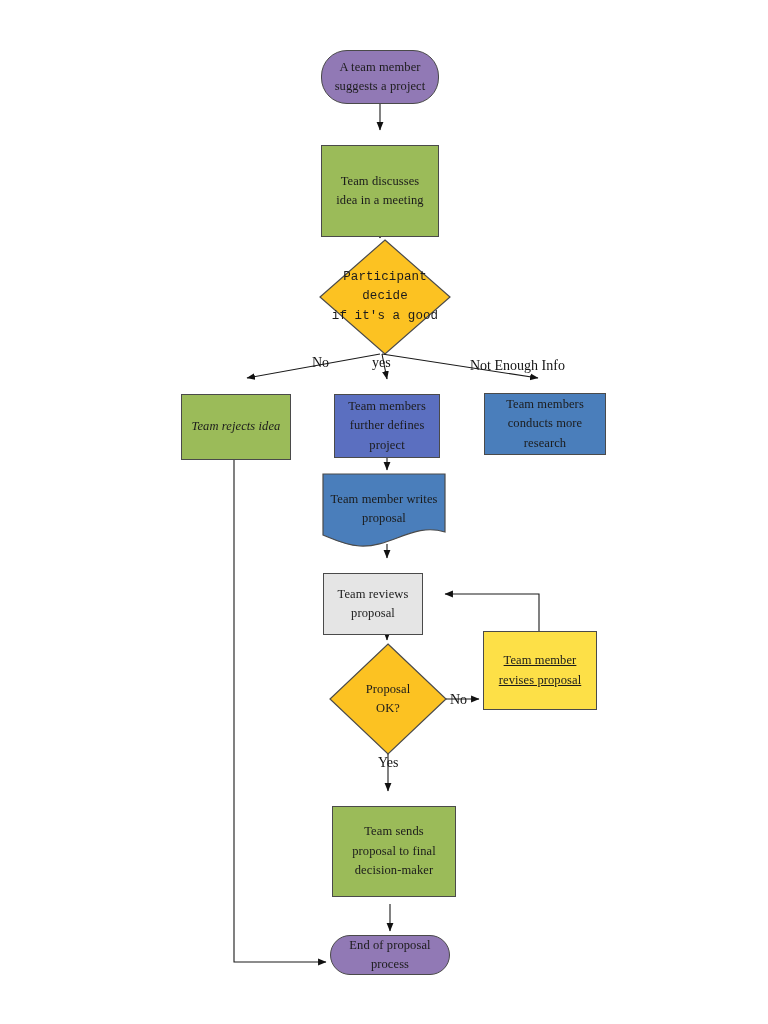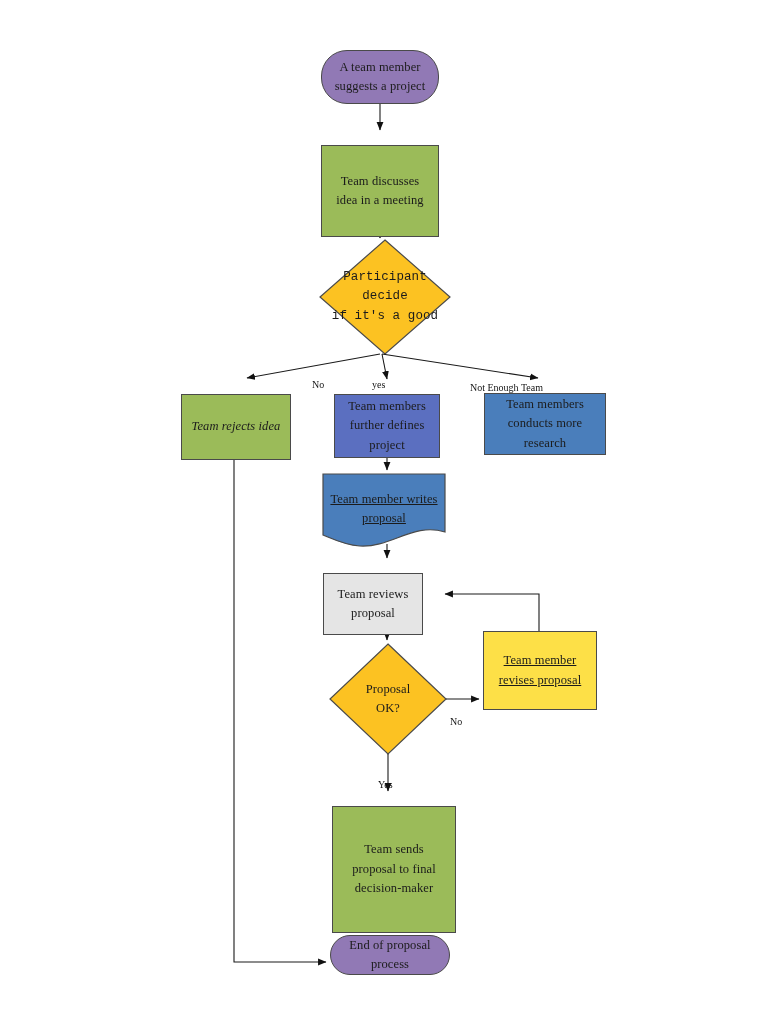--- a/index.html
+++ b/index.html
@@ -67,29 +67,27 @@
     z-index: 2;
   }
   
   .shape-document {
     background: transparent !important;
     border: none !important;
   }
   .shape-document .label {
     position: relative;
     z-index: 2;
-    text-decoration: underline;
   }
   .edge-label {
     position: absolute;
     font-family: "Liberation Serif", "DejaVu Serif", serif;
-    font-size: 10px;
+    font-size: 14px;
     color: #141414;
     white-space: nowrap;
-    margin-top: 24px;
   }
 </style>
 </head>
 <body>
 
 <div id="canvas">
   <svg id="edges" viewBox="0 0 768 1024" width="768" height="1024" xmlns="http://www.w3.org/2000/svg">
     <defs>
       <marker id="arrowhead" markerWidth="9" markerHeight="9" refX="7.2" refY="3.4" orient="auto" markerUnits="strokeWidth">
         <path d="M0,0.3 L7.6,3.4 L0,6.5 z" fill="#111111"></path>
@@ -155,30 +153,30 @@
 proposal</span>
       </div>
       <div class="node shape-diamond" style="left: 330px; top: 644px; width: 116px; height: 110px;">
         <span class="label">Proposal
 OK?</span>
       </div>
       <div class="node shape-rect" style="left: 483px; top: 620px; width: 114px; height: 79px; background: #fde047; text-decoration: underline;">
         <span class="label">Team member
 revises proposal</span>
       </div>
-      <div class="node shape-rect" style="left: 332px; top: 795px; width: 124px; height: 127px; background: rgb(155, 187, 89);">
+      <div class="node shape-rect" style="left: 332px; top: 795px; width: 124px; height: 91px; background: rgb(155, 187, 89);">
         <span class="label">Team sends
 proposal to final
 decision-maker</span>
       </div>
       <div class="node shape-terminator" style="left: 330px; top: 935px; width: 120px; height: 40px; background: rgb(145, 121, 181);">
         <span class="label">End of proposal
 process</span>
       </div>
     </div>
   <div id="edge-label-group">
       <div class="edge-label" style="left: 312px; top: 355px;">No</div>
       <div class="edge-label" style="left: 372px; top: 355px;">yes</div>
-      <div class="edge-label" style="left: 470px; top: 358px;">Not Enough Team</div>
+      <div class="edge-label" style="left: 470px; top: 358px;">Not Enough Info</div>
       <div class="edge-label" style="left: 450px; top: 692px;">No</div>
       <div class="edge-label" style="left: 378px; top: 755px;">Yes</div>
     </div>
 </div>
 
 </body></html>

